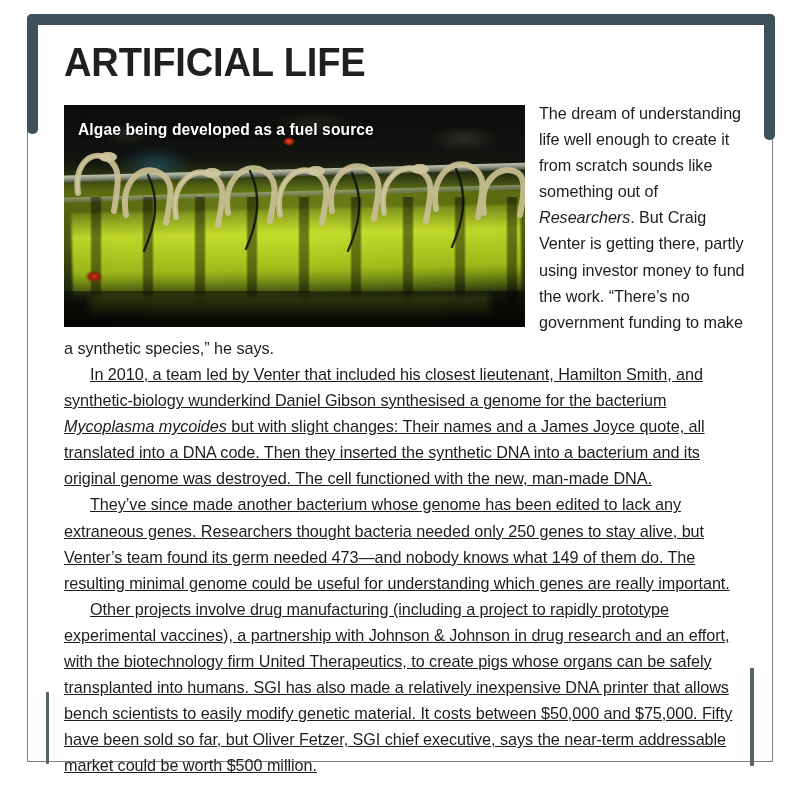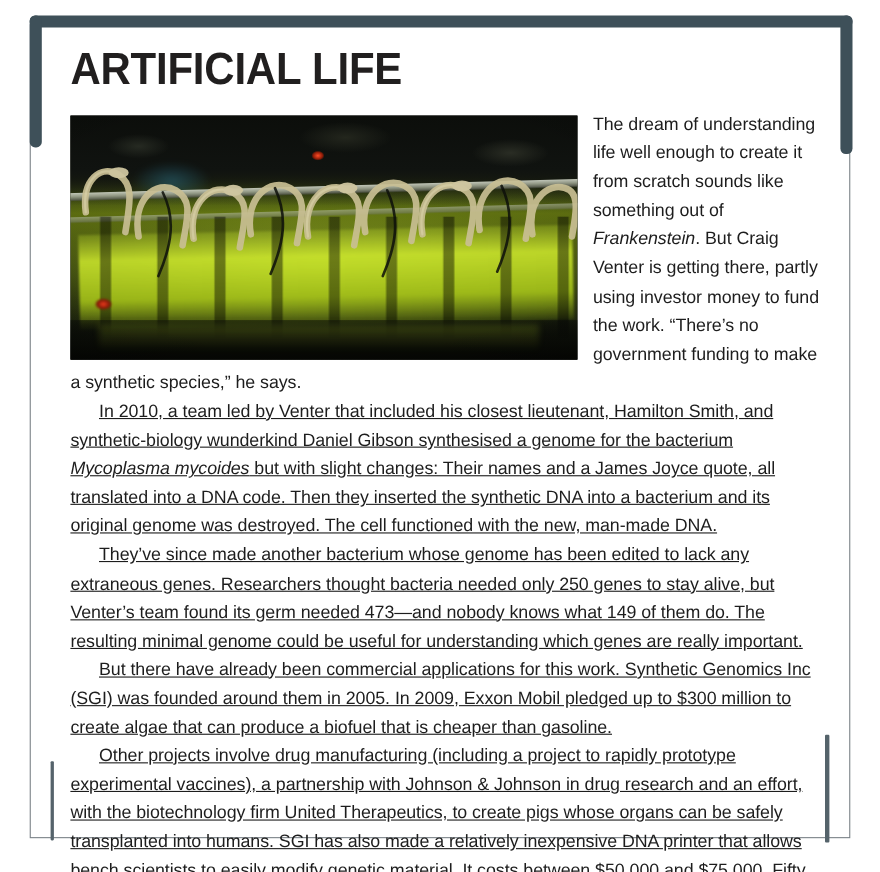--- a/index.html
+++ b/index.html
@@ -322,23 +322,23 @@
               <g fill="#cfc6a0" opacity="0.95">
                 <ellipse cx="44" cy="38" rx="9" ry="5"></ellipse>
                 <ellipse cx="148" cy="54" rx="9" ry="5"></ellipse>
                 <ellipse cx="252" cy="52" rx="9" ry="5"></ellipse>
                 <ellipse cx="356" cy="50" rx="9" ry="5"></ellipse>
               </g>
             </svg>
           </div>
           <div class="vignette"></div>
         </div>
+        <figcaption class="photo-caption">Algae being developed as a fuel source</figcaption>
       </figure>
 
-      <p>The dream of understanding life well enough to create it from scratch sounds like something out of <em>Frankenstein</em>. But Craig Venter is getting there, partly using investor money to fund the work. “There’s no government funding to make a synthetic species,” he says.</p>
+      <p>The dream of understanding life well enough to create it from scratch sounds like something out of <em>Researchers</em>. But Craig Venter is getting there, partly using investor money to fund the work. “There’s no government funding to make a synthetic species,” he says.</p>
       <p class="indent">In 2010, a team led by Venter that included his closest lieutenant, Hamilton Smith, and synthetic-biology wunderkind Daniel Gibson synthesised a genome for the bacterium <em>Mycoplasma mycoides</em> but with slight changes: Their names and a James Joyce quote, all translated into a DNA code. Then they inserted the synthetic DNA into a bacterium and its original genome was destroyed. The cell functioned with the new, man-made DNA.</p>
       <p class="indent">They’ve since made another bacterium whose genome has been edited to lack any extraneous genes. Researchers thought bacteria needed only 250 genes to stay alive, but Venter’s team found its germ needed 473—and nobody knows what 149 of them do. The resulting minimal genome could be useful for understanding which genes are really important.</p>
-      <p class="indent">But there have already been commercial applications for this work. Synthetic Genomics Inc (SGI) was founded around them in 2005. In 2009, Exxon Mobil pledged up to $300 million to create algae that can produce a biofuel that is cheaper than gasoline.</p>
       <p class="indent">Other projects involve drug manufacturing (including a project to rapidly prototype experimental vaccines), a partnership with Johnson &amp; Johnson in drug research and an effort, with the biotechnology firm United Therapeutics, to create pigs whose organs can be safely transplanted into humans. SGI has also made a relatively inexpensive DNA printer that allows bench scientists to easily modify genetic material. It costs between $50,000 and $75,000. Fifty have been sold so far, but Oliver Fetzer, SGI chief executive, says the near-term addressable market could be worth $500 million. </p>
 
     </div>
   </div>
 </div>
 
 </body></html>

